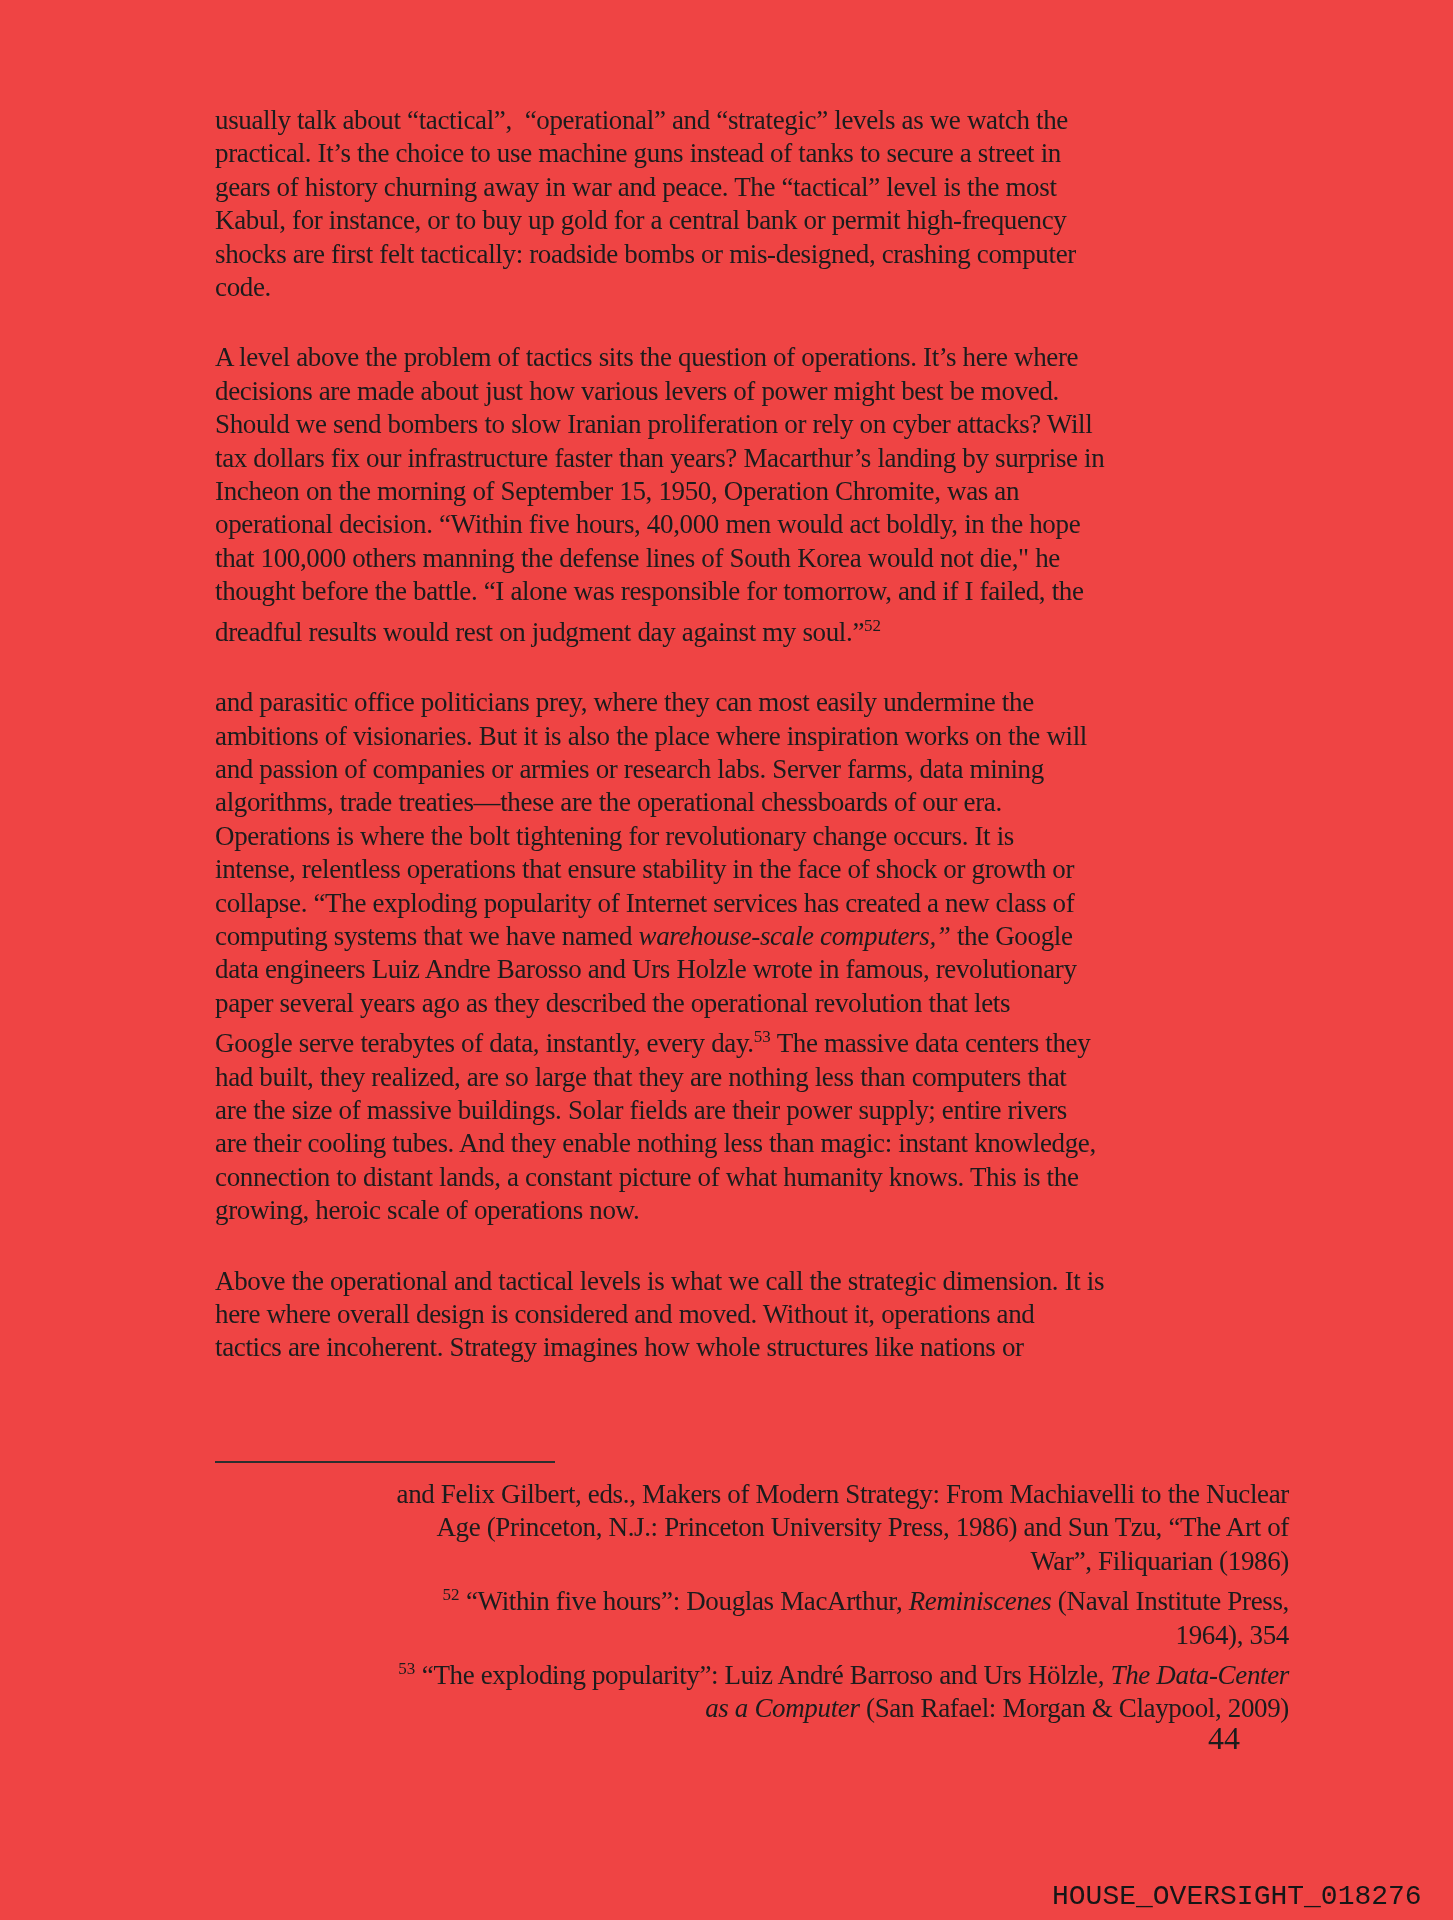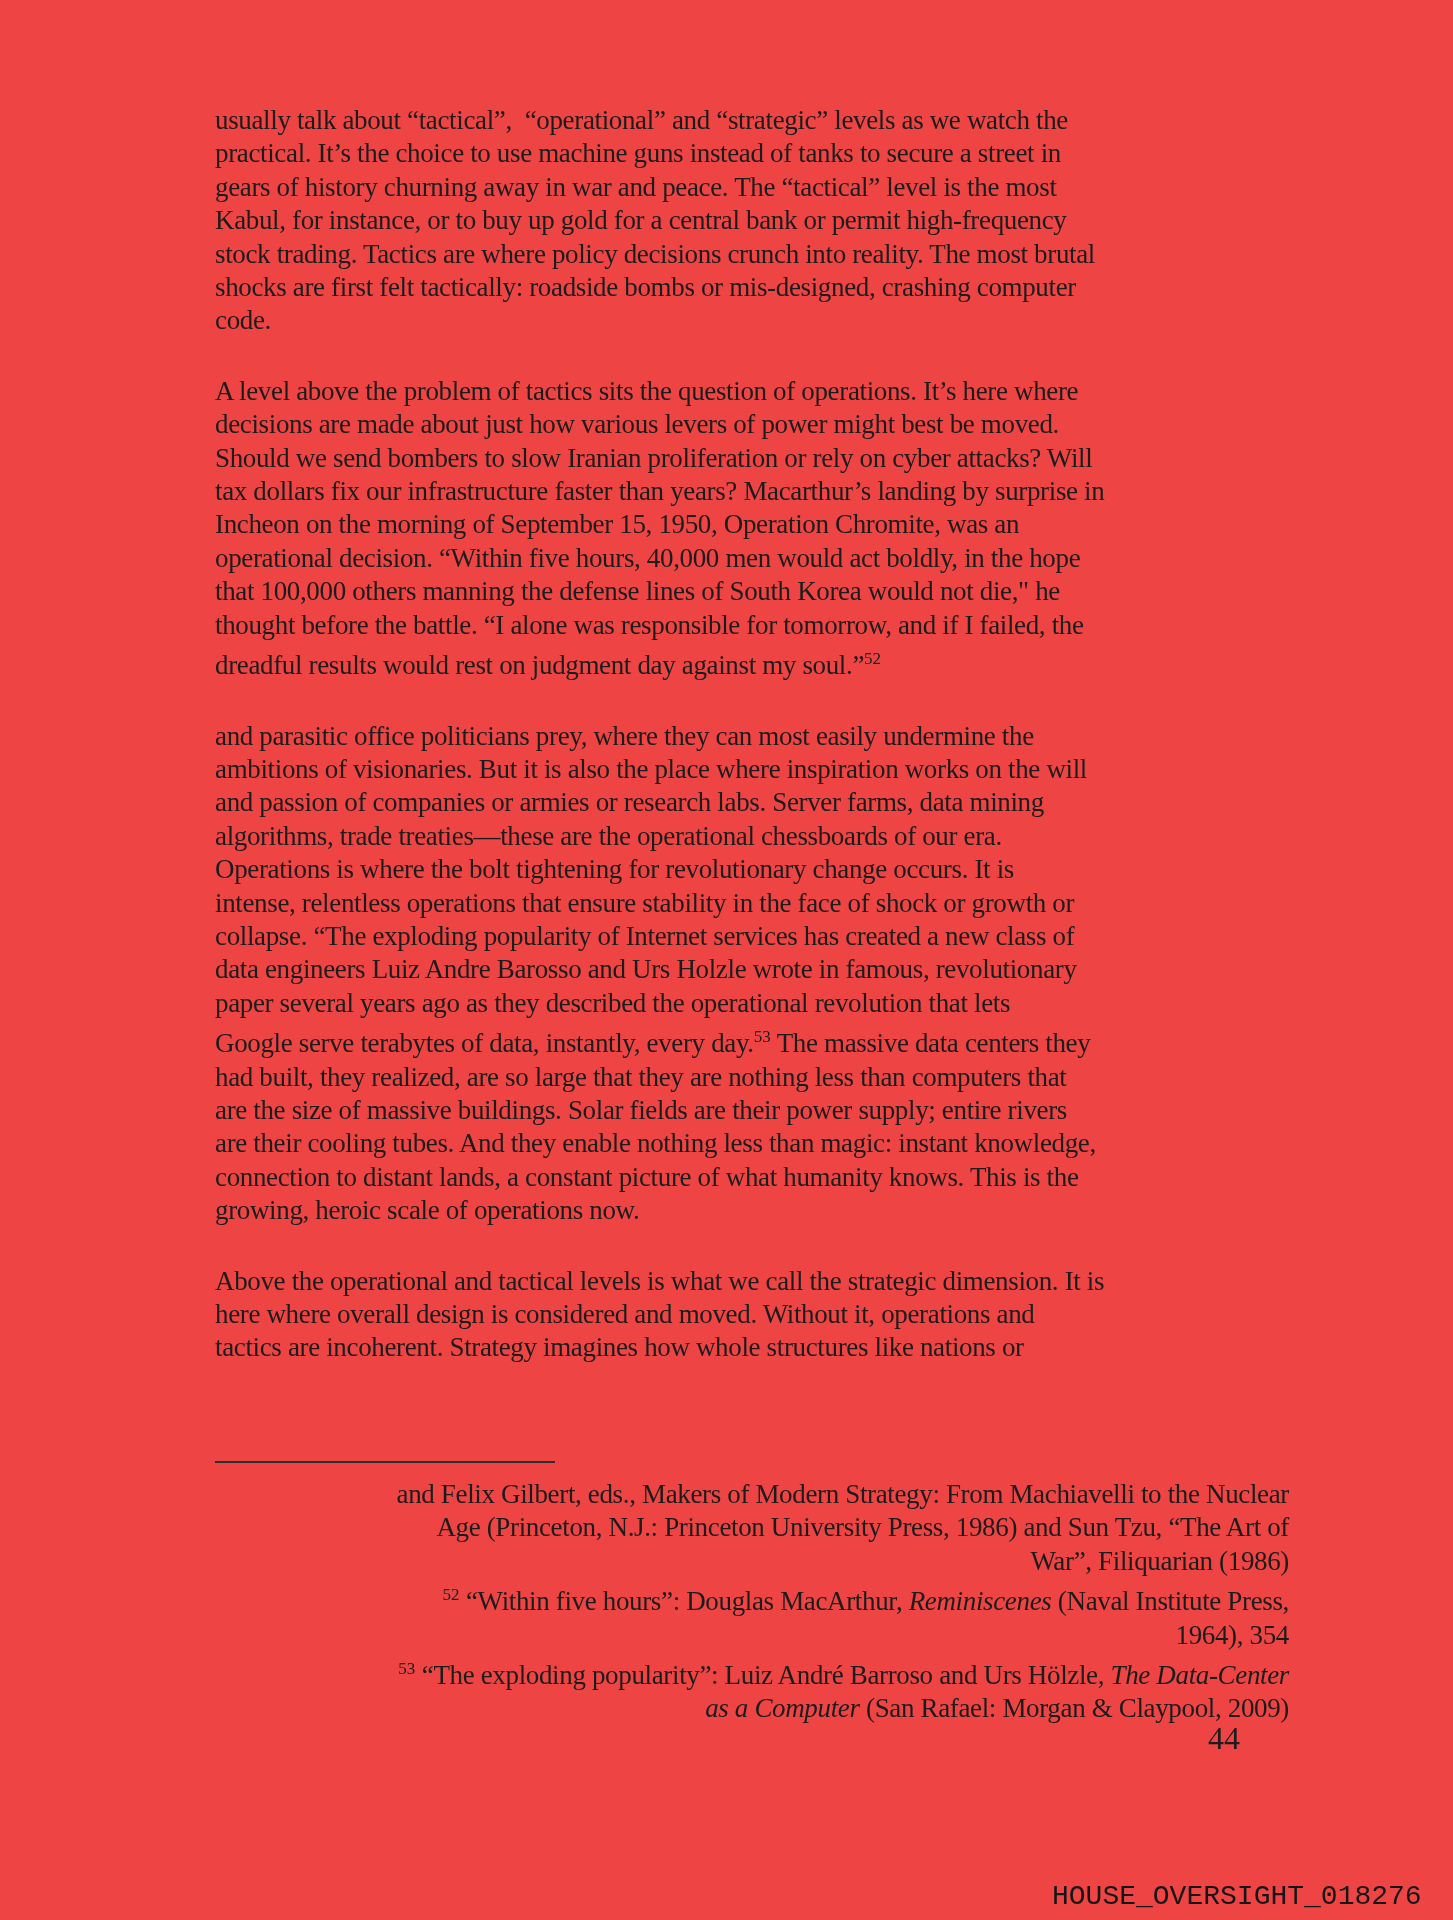--- a/index.html
+++ b/index.html
@@ -72,21 +72,20 @@
 </head>
 <body>
 
 <div class="page">
   <div class="body-text">
       <div class="para">
         <div class="tline"><span>usually talk about “tactical”,  “operational” and “strategic” levels as we watch the</span></div>
         <div class="tline"><span>practical. It’s the choice to use machine guns instead of tanks to secure a street in</span></div>
         <div class="tline"><span>gears of history churning away in war and peace. The “tactical” level is the most</span></div>
         <div class="tline"><span>Kabul, for instance, or to buy up gold for a central bank or permit high-frequency</span></div>
-        <div class="tline"><span>stock trading. Tactics are where policy decisions crunch into reality. The most brutal</span></div>
         <div class="tline"><span>shocks are first felt tactically: roadside bombs or mis-designed, crashing computer</span></div>
         <div class="tline"><span>code.</span></div>
       </div>
       <div class="para">
         <div class="tline"><span>A level above the problem of tactics sits the question of operations. It’s here where</span></div>
         <div class="tline"><span>decisions are made about just how various levers of power might best be moved.</span></div>
         <div class="tline"><span>Should we send bombers to slow Iranian proliferation or rely on cyber attacks? Will</span></div>
         <div class="tline"><span>tax dollars fix our infrastructure faster than years? Macarthur’s landing by surprise in</span></div>
         <div class="tline"><span>Incheon on the morning of September 15, 1950, Operation Chromite, was an</span></div>
         <div class="tline"><span>operational decision. “Within five hours, 40,000 men would act boldly, in the hope</span></div>
@@ -95,20 +94,21 @@
         <div class="tline"><span>dreadful results would rest on judgment day against my soul.”</span><span class="sup">52</span></div>
       </div>
       <div class="para">
         <div class="tline"><span>and parasitic office politicians prey, where they can most easily undermine the</span></div>
         <div class="tline"><span>ambitions of visionaries. But it is also the place where inspiration works on the will</span></div>
         <div class="tline"><span>and passion of companies or armies or research labs. Server farms, data mining</span></div>
         <div class="tline"><span>algorithms, trade treaties—these are the operational chessboards of our era.</span></div>
         <div class="tline"><span>Operations is where the bolt tightening for revolutionary change occurs. It is</span></div>
         <div class="tline"><span>intense, relentless operations that ensure stability in the face of shock or growth or</span></div>
         <div class="tline"><span>collapse. “The exploding popularity of Internet services has created a new class of</span></div>
+        <div class="tline"><span>computing systems that we have named </span><span class="i">warehouse-scale computers,”</span><span> the Google</span></div>
         <div class="tline"><span>data engineers Luiz Andre Barosso and Urs Holzle wrote in famous, revolutionary</span></div>
         <div class="tline"><span>paper several years ago as they described the operational revolution that lets</span></div>
         <div class="tline"><span>Google serve terabytes of data, instantly, every day.</span><span class="sup">53</span><span> The massive data centers they</span></div>
         <div class="tline"><span>had built, they realized, are so large that they are nothing less than computers that</span></div>
         <div class="tline"><span>are the size of massive buildings. Solar fields are their power supply; entire rivers</span></div>
         <div class="tline"><span>are their cooling tubes. And they enable nothing less than magic: instant knowledge,</span></div>
         <div class="tline"><span>connection to distant lands, a constant picture of what humanity knows. This is the</span></div>
         <div class="tline"><span>growing, heroic scale of operations now.</span></div>
       </div>
       <div class="para">

